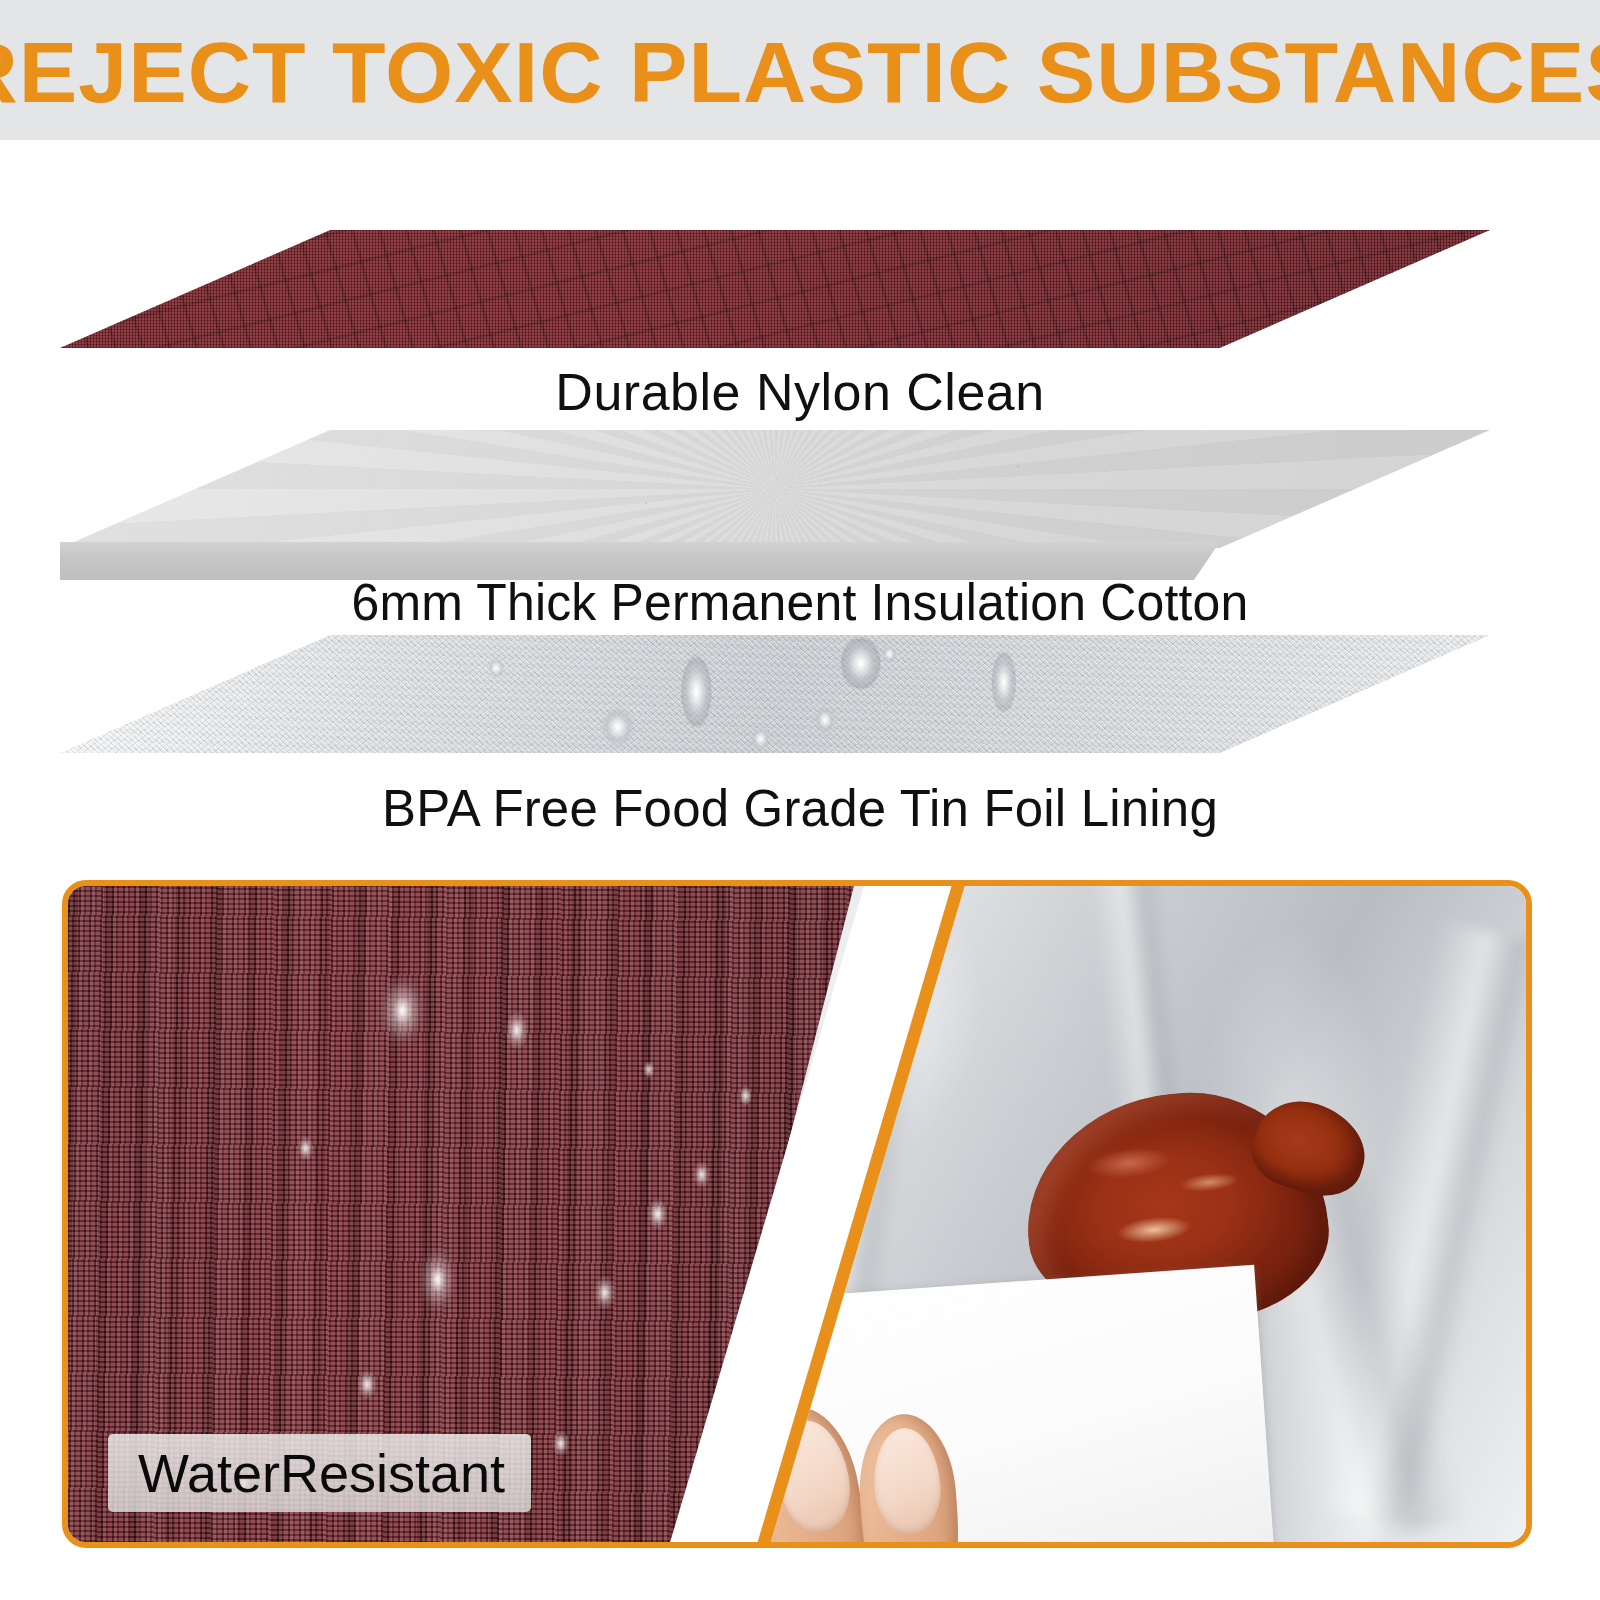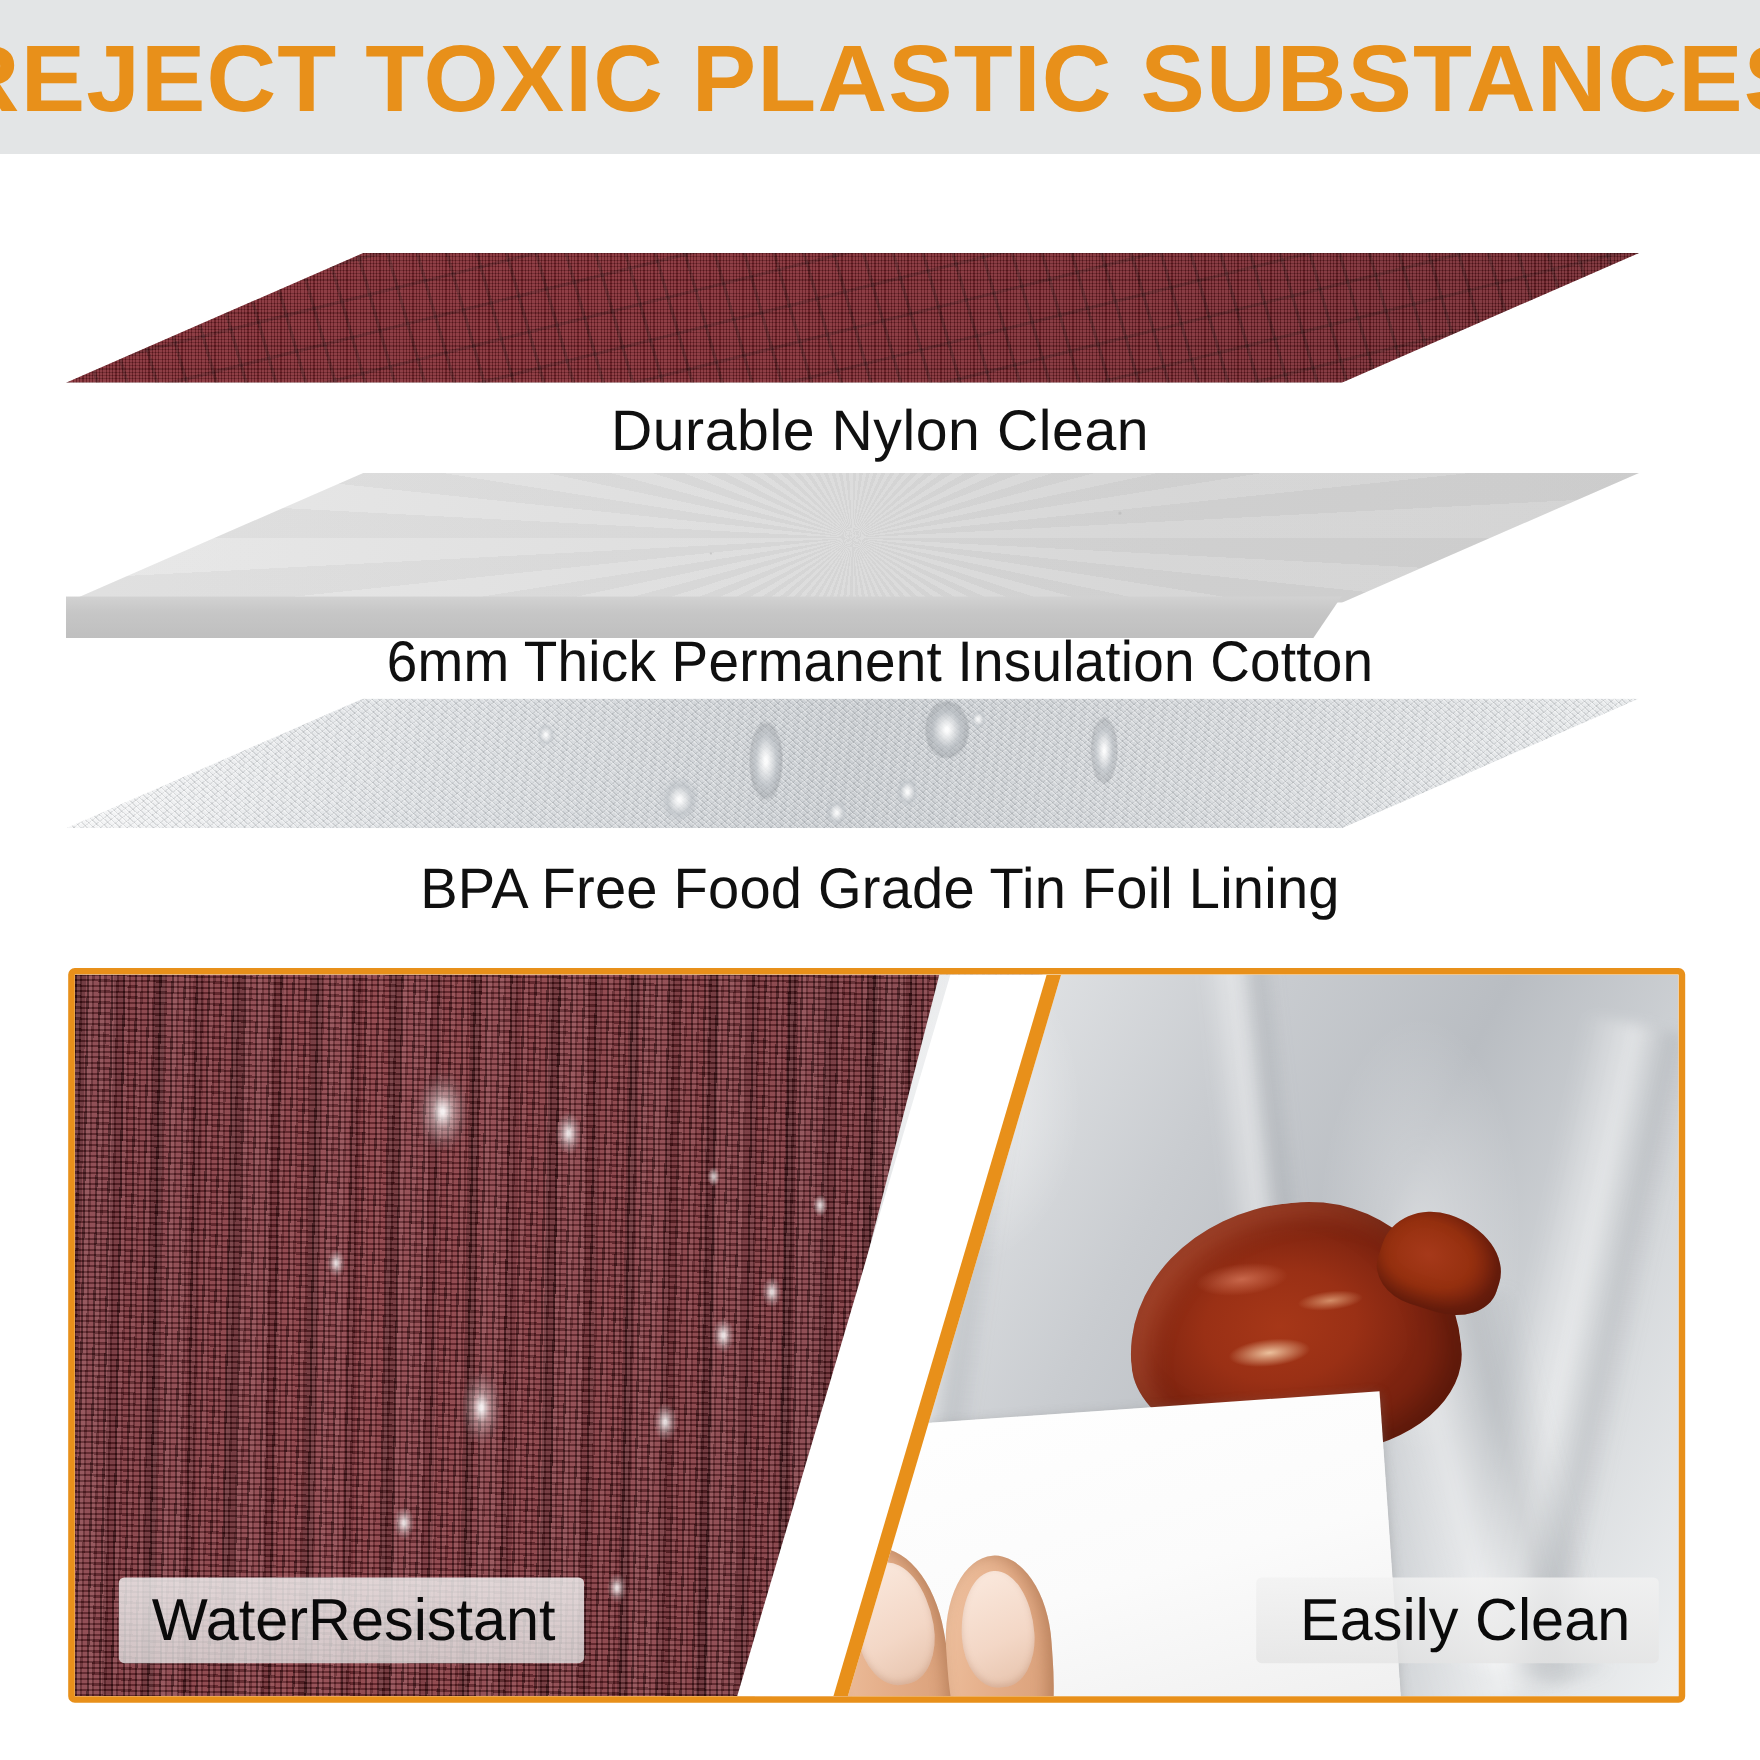--- a/index.html
+++ b/index.html
@@ -133,21 +133,21 @@
   #caption-foil   { top: 638px; font-size: 52px; letter-spacing: .2px; transform: scaleX(.98); }
 
   
   #photo-panel {
     position: absolute;
     left: 62px;
     top: 880px;
     width: 1470px;
     height: 668px;
     border: 6px solid #e8901a;
-    border-radius: 6px;
+    border-radius: 24px;
     overflow: hidden;
     background: #ffffff;
     box-sizing: border-box;
   }
 
   
   #photo-left {
     position: absolute;
     left: 0; top: 0;
     width: 880px; height: 100%;
@@ -331,15 +331,14 @@
     <div class="finger" style="left:176px; top:528px; width:96px;  height:220px; transform:rotate(-4deg);"></div>
     <div class="nail" style="left:4px;   top:556px; width:66px;  height:104px; transform:rotate(-16deg);"></div>
     <div class="nail" style="left:92px;  top:534px; width:70px;  height:112px; transform:rotate(-10deg);"></div>
     <div class="nail" style="left:188px; top:542px; width:66px;  height:106px; transform:rotate(-4deg);"></div>
   </div>
 
   <div id="divider-white"></div>
   <div id="divider-orange"></div>
 
   <div class="photo-caption" id="caption-water">WaterResistant</div>
-  <div class="photo-caption" id="caption-clean">Easily Clean</div>
 
 </div>
 
 </body></html>

